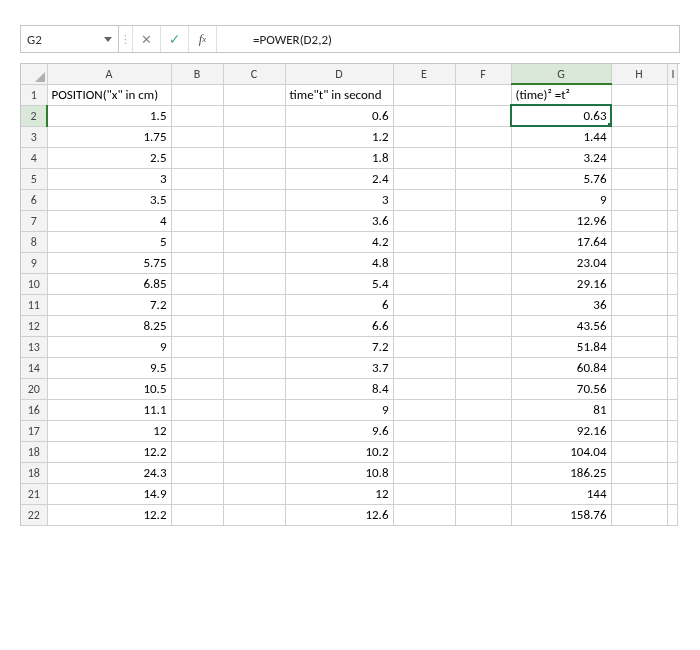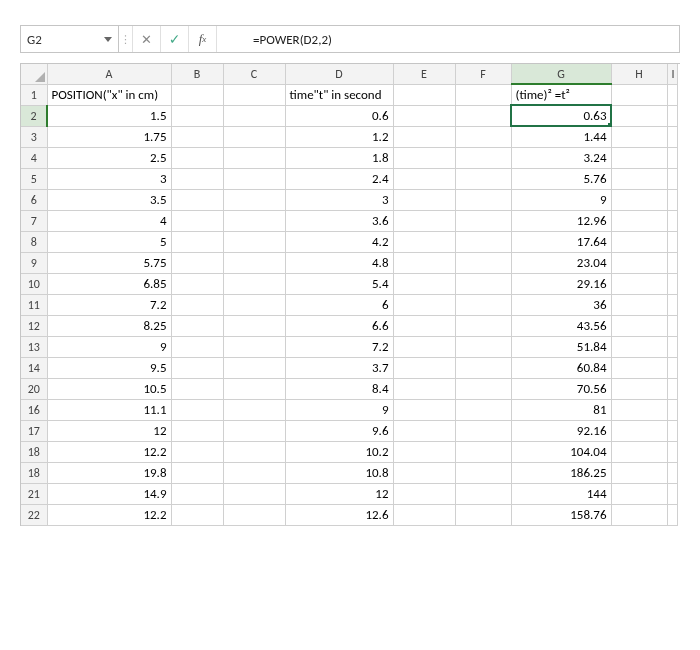--- a/index.html
+++ b/index.html
@@ -408,21 +408,21 @@
           <td class="cell"></td>
           <td class="cell">10.2</td>
           <td class="cell"></td>
           <td class="cell"></td>
           <td class="cell">104.04</td>
           <td class="cell"></td>
           <td class="cell"></td>
         </tr>
         <tr>
           <td class="rowhdr">18</td>
-          <td class="cell">19.8</td>
+          <td class="cell">24.3</td>
           <td class="cell"></td>
           <td class="cell"></td>
           <td class="cell">10.8</td>
           <td class="cell"></td>
           <td class="cell"></td>
           <td class="cell">186.25</td>
           <td class="cell"></td>
           <td class="cell"></td>
         </tr>
         <tr>

